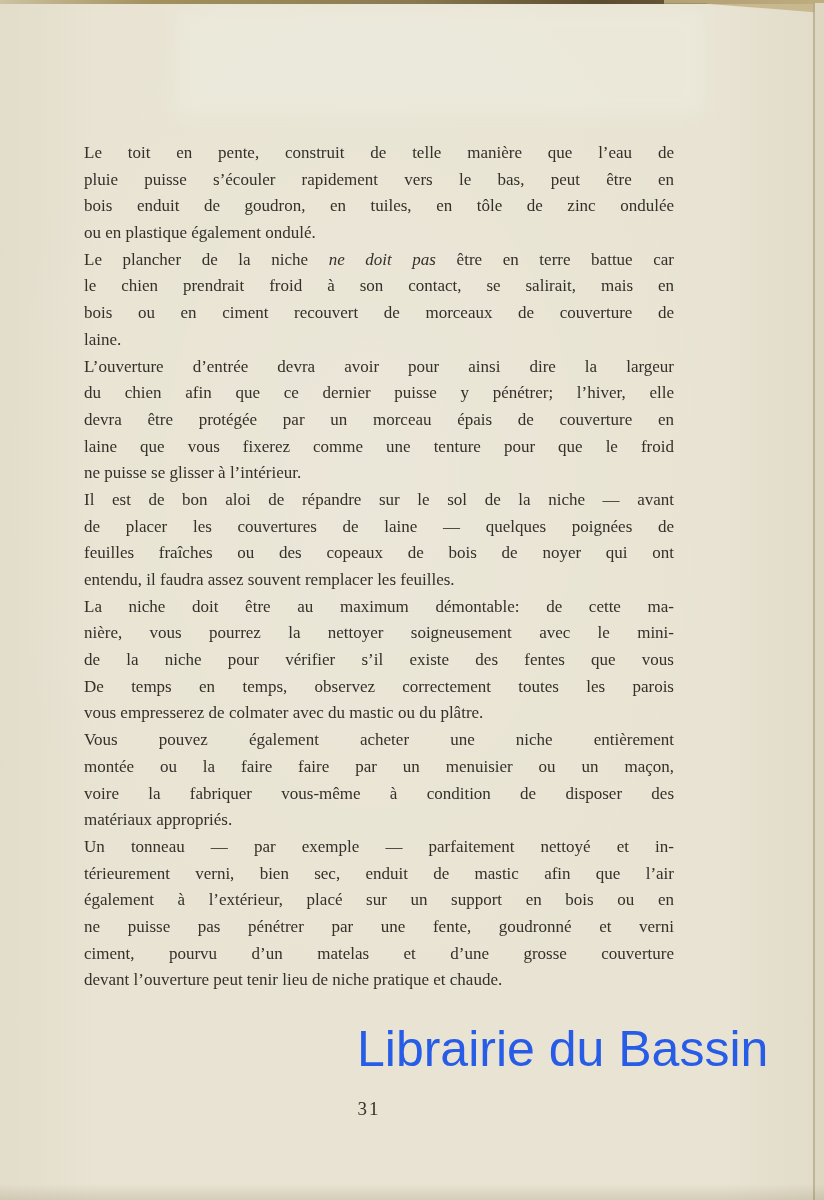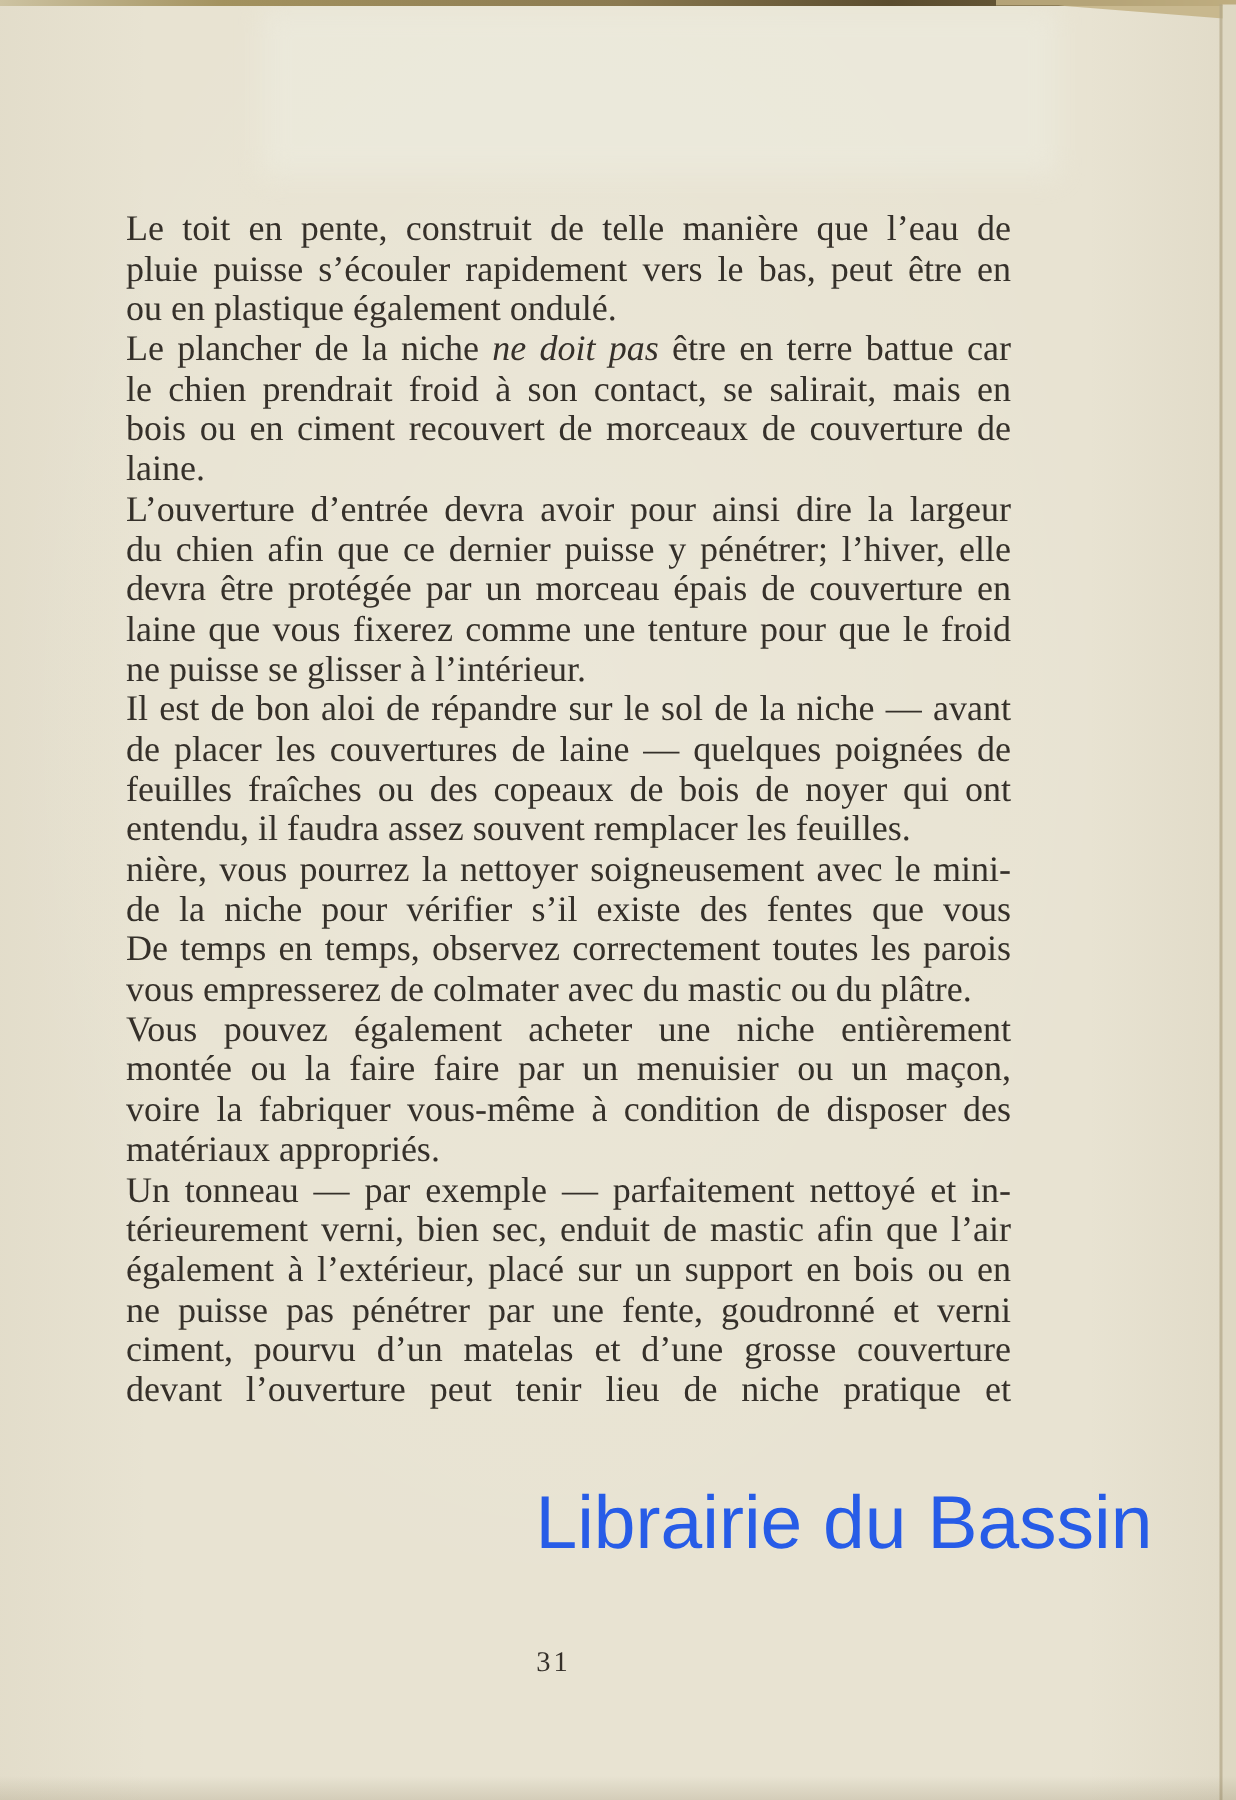--- a/index.html
+++ b/index.html
@@ -55,21 +55,21 @@
     opacity:.75;
   }
   .bottom-shade{
     position:absolute;bottom:0;left:0;right:0;height:16px;
     background:linear-gradient(to top, rgba(120,105,70,0.18), rgba(0,0,0,0));
   }
   .page-text{
     position:absolute;
     left:84px;top:140px;width:590px;
     color:var(--ink);
-    font-size:24px;
+    font-size:17px;
     line-height:26.7px;
     text-rendering:optimizeLegibility;
   }
   .paragraph{margin:0;}
   .line{
     height:26.7px;
     overflow:hidden;
     text-align:justify;
     text-align-last:justify;
     white-space:normal;
@@ -81,21 +81,21 @@
   .page-number{
     position:absolute;
     left:74px;top:1098px;width:590px;
     text-align:center;
     color:var(--ink);
     font-size:19px;
     letter-spacing:2px;
   }
   .watermark{
     position:absolute;
-    left:357px;top:990px;
+    left:357px;top:1024px;
     font-family:"Liberation Sans", sans-serif;
     font-size:50px;
     line-height:1;
     color:var(--wm);
     white-space:nowrap;
     opacity:.96;
   }
 </style>
 </head>
 <body>
@@ -105,20 +105,21 @@
   <div class="top-edge"></div>
   <div class="top-wedge"></div>
   <div class="right-margin"></div>
   <div class="right-edge-line"></div>
   <div class="bottom-shade"></div>
 
   <div class="page-text">
       <div class="paragraph">
         <div class="line"><span>Le toit en pente, construit de telle manière que l’eau de</span></div>
         <div class="line"><span>pluie puisse s’écouler rapidement vers le bas, peut être en</span></div>
+        <div class="line"><span>bois enduit de goudron, en tuiles, en tôle de zinc ondulée</span></div>
         <div class="line last"><span>ou en plastique également ondulé.</span></div>
       </div>
       <div class="paragraph">
         <div class="line"><span>Le plancher de la niche </span><span class="it">ne doit pas</span><span> être en terre battue car</span></div>
         <div class="line"><span>le chien prendrait froid à son contact, se salirait, mais en</span></div>
         <div class="line"><span>bois ou en ciment recouvert de morceaux de couverture de</span></div>
         <div class="line last"><span>laine.</span></div>
       </div>
       <div class="paragraph">
         <div class="line"><span>L’ouverture d’entrée devra avoir pour ainsi dire la largeur</span></div>
@@ -127,20 +128,21 @@
         <div class="line"><span>laine que vous fixerez comme une tenture pour que le froid</span></div>
         <div class="line last"><span>ne puisse se glisser à l’intérieur.</span></div>
       </div>
       <div class="paragraph">
         <div class="line"><span>Il est de bon aloi de répandre sur le sol de la niche — avant</span></div>
         <div class="line"><span>de placer les couvertures de laine — quelques poignées de</span></div>
         <div class="line"><span>feuilles fraîches ou des copeaux de bois de noyer qui ont</span></div>
         <div class="line last"><span>entendu, il faudra assez souvent remplacer les feuilles.</span></div>
       </div>
       <div class="paragraph">
+        <div class="line"><span>La niche doit être au maximum démontable: de cette ma-</span></div>
         <div class="line"><span>nière, vous pourrez la nettoyer soigneusement avec le mini-</span></div>
       </div>
       <div class="paragraph">
         <div class="line"><span>de la niche pour vérifier s’il existe des fentes que vous</span></div>
         <div class="line"><span>De temps en temps, observez correctement toutes les parois</span></div>
         <div class="line last"><span>vous empresserez de colmater avec du mastic ou du plâtre.</span></div>
       </div>
       <div class="paragraph">
         <div class="line"><span>Vous pouvez également acheter une niche entièrement</span></div>
         <div class="line"><span>montée ou la faire faire par un menuisier ou un maçon,</span></div>

